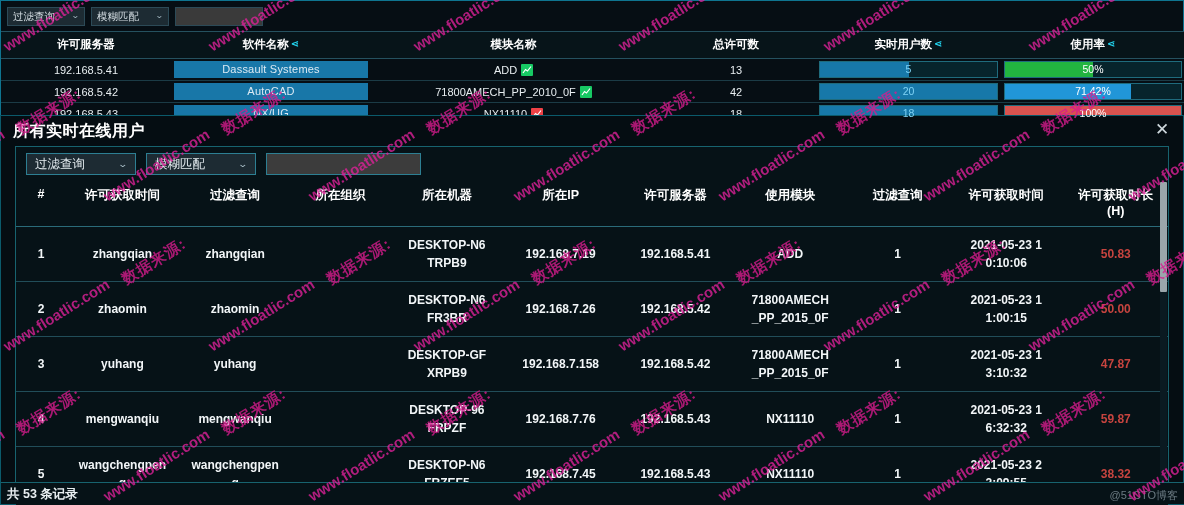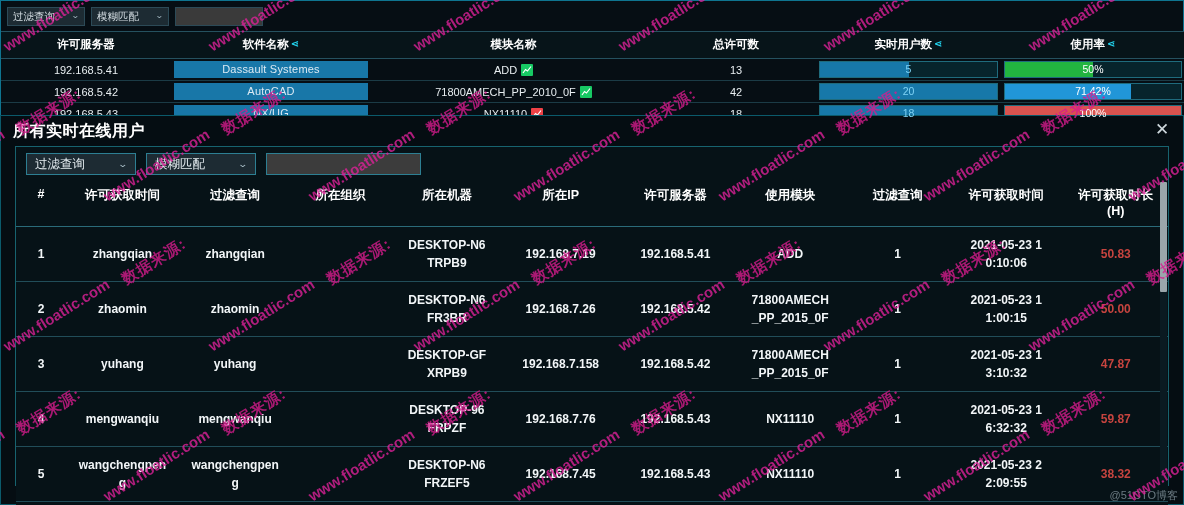--- a/index.html
+++ b/index.html
@@ -386,20 +386,21 @@
                 <td class="dur">38.32</td>
               </tr>
             </tbody>
         </table>
         <div class="scrollbar">
           <div class="thumb"></div>
         </div>
       </div>
     </div>
 
+    <div class="modal-foot">共 53 条记录</div>
   </div>
 
   <div class="credit">@51CTO博客</div>
 
   <div class="wm-layer" id="wm-layer">
       <div class="wm" style="left: 0px; top: 40px;">www.floatlic.com</div>
       <div class="wm" style="left: 205px; top: 40px;">www.floatlic.com</div>
       <div class="wm" style="left: 410px; top: 40px;">www.floatlic.com</div>
       <div class="wm" style="left: 615px; top: 40px;">www.floatlic.com</div>
       <div class="wm" style="left: 820px; top: 40px;">www.floatlic.com</div>

